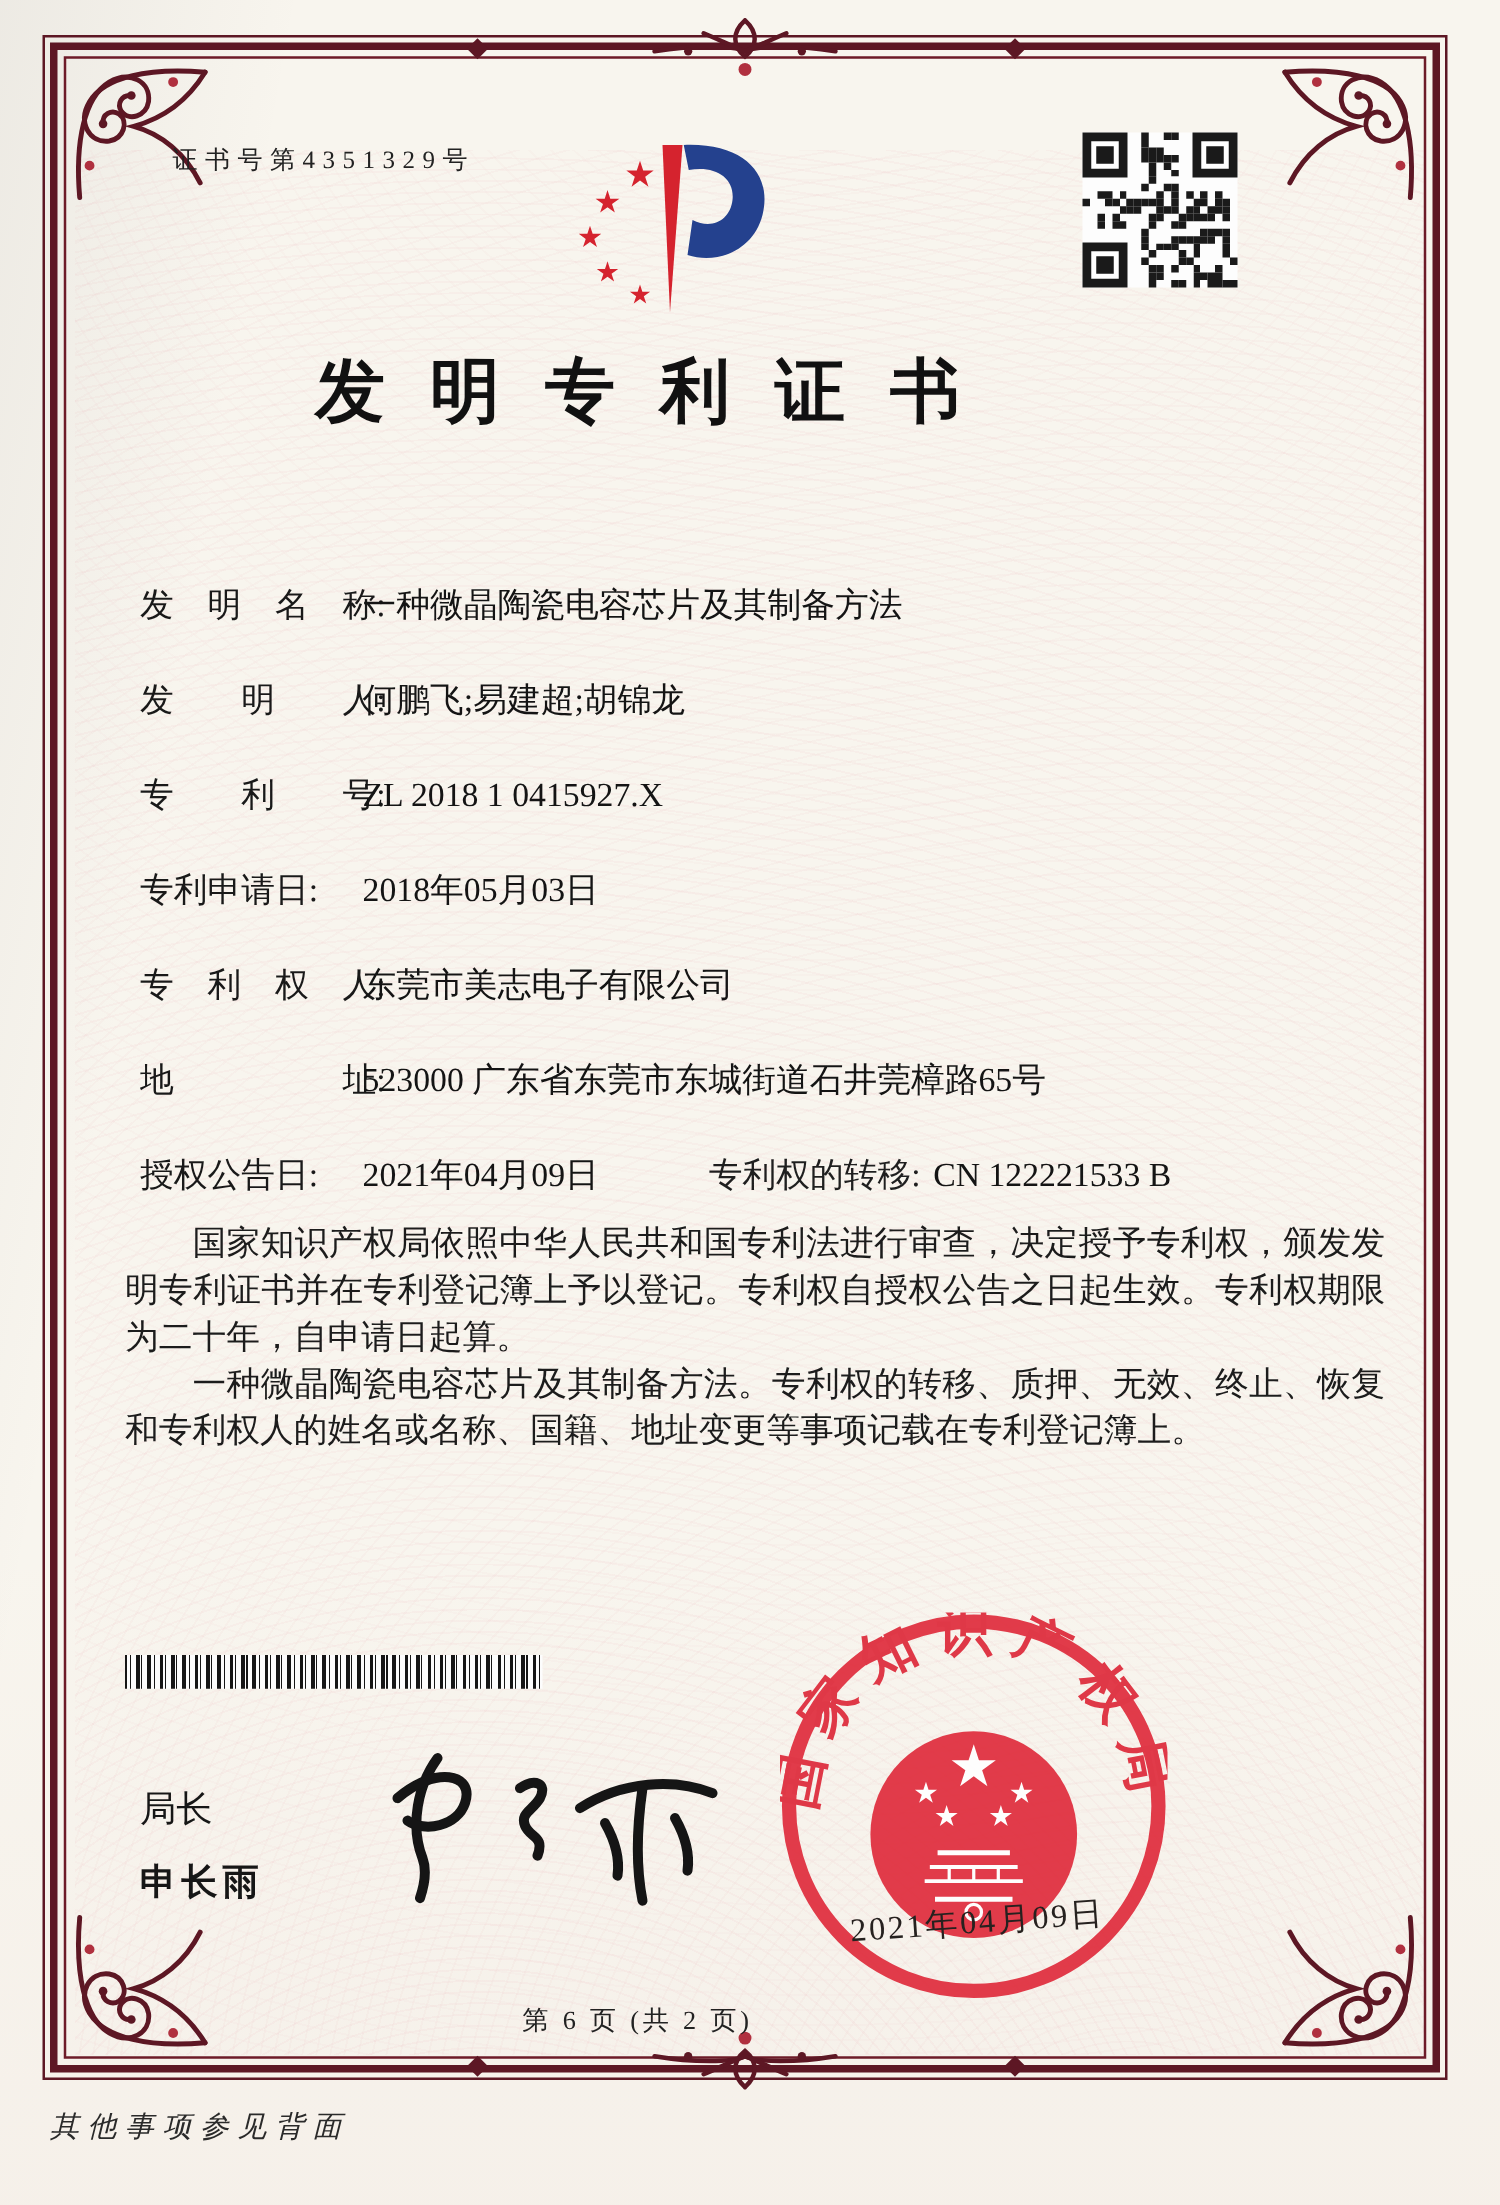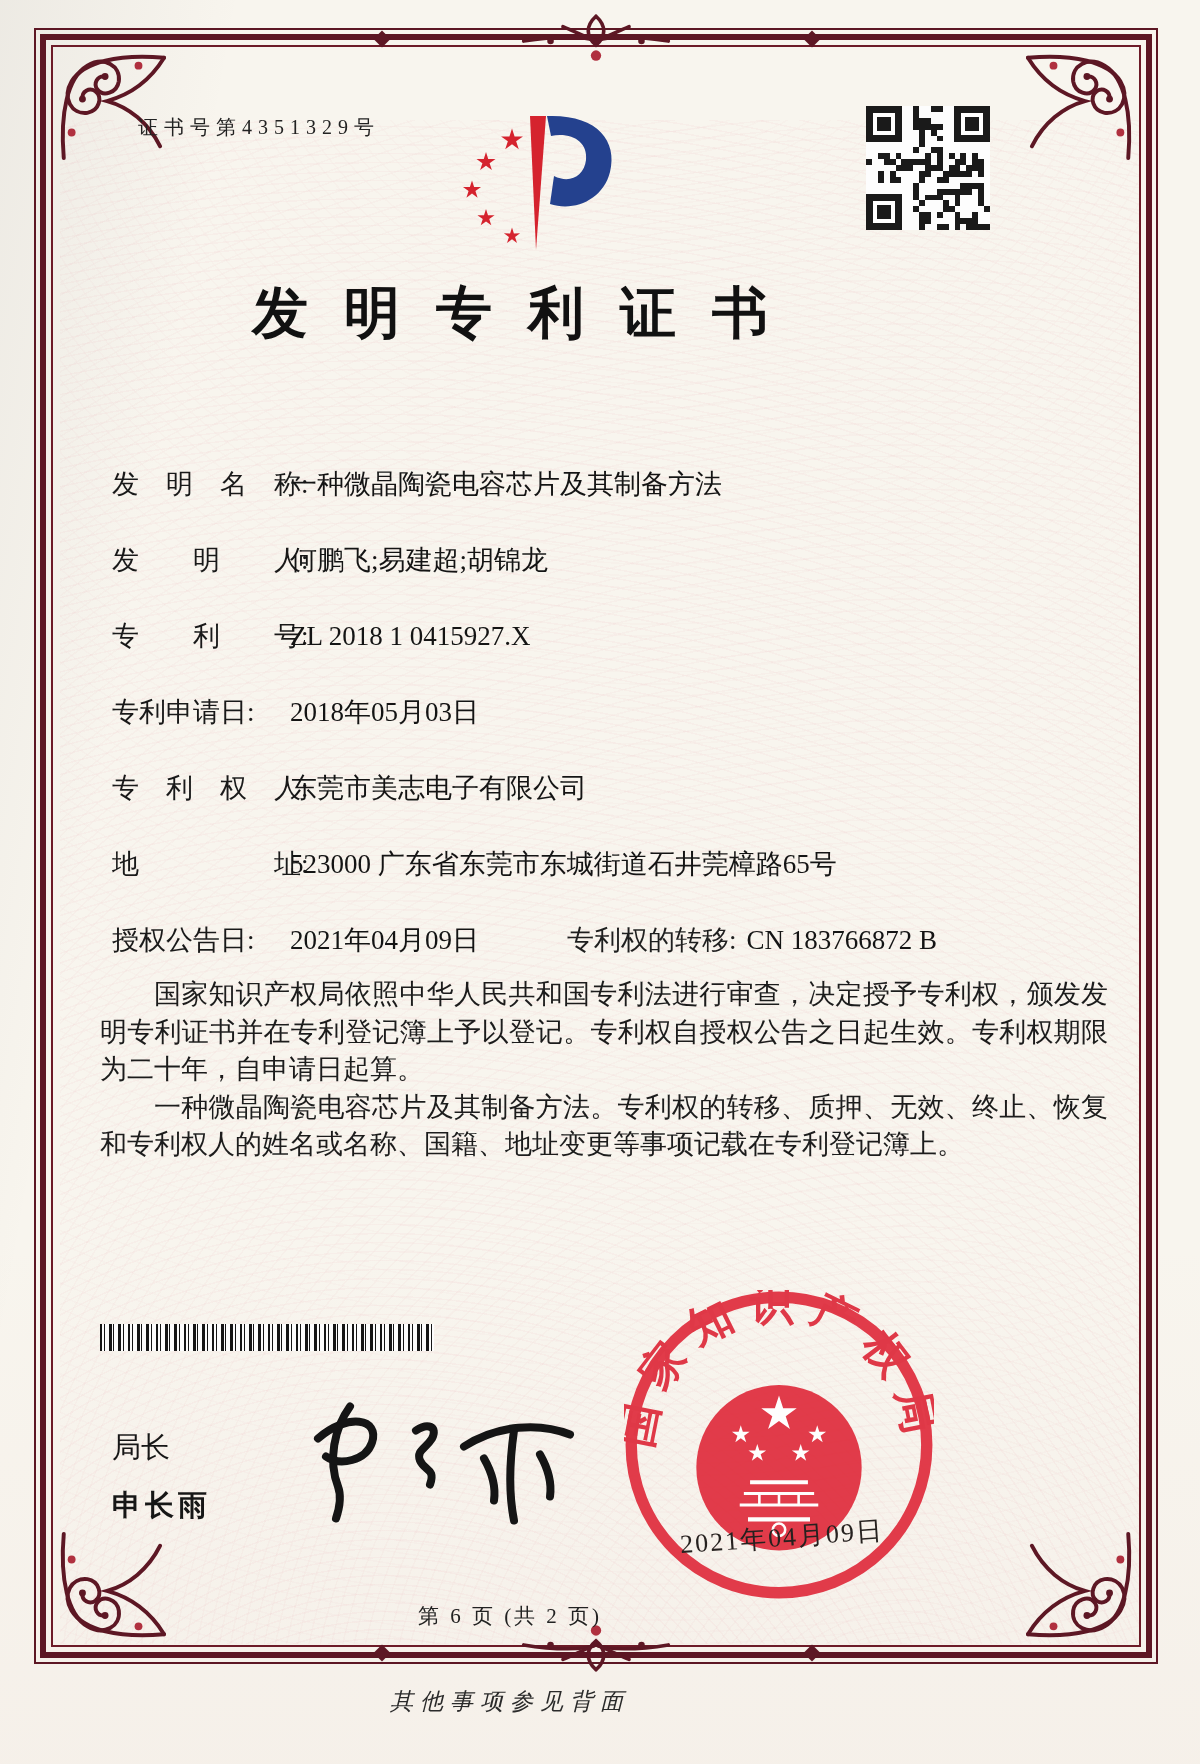--- a/index.html
+++ b/index.html
@@ -74,21 +74,21 @@
       #161616 18px 21px,#fdfdfd 21px 23px,
       #161616 23px 24px,#fdfdfd 24px 28px);}
   .director{position:absolute;left:112px;top:1428px;font-size:29px;color:#161616;}
   .director .name{margin-top:18px;letter-spacing:4px;font-weight:bold;}
   .sign{position:absolute;left:288px;top:1392px;width:300px;height:145px;}
   .seal{position:absolute;left:624px;top:1290px;width:310px;height:310px;opacity:.94;}
   .seal-date{position:absolute;left:642px;top:1520px;width:280px;text-align:center;
     font-size:26px;color:#26211f;letter-spacing:2px;transform:rotate(-4deg);}
   .page-footer{position:absolute;top:1602px;width:100%;text-align:center;font-size:21px;
     letter-spacing:3px;color:#222;}
-  .back-note{position:absolute;top:1686px;width:100%;text-align:center;font-size:23px;
+  .back-note{position:absolute;top:1686px;width:100%;text-align:left;font-size:23px;
     letter-spacing:7px;color:#2a2a2a;font-style:italic;}
 </style>
 </head>
 <body>
 
 <div class="page">
   <div class="shade"></div>
   <div class="watermark"></div>
 
   <div class="frame outer"></div>
@@ -349,21 +349,21 @@
       <span class="lab">地　　　　　址:</span>
       <span class="val">523000 广东省东莞市东城街道石井莞樟路65号</span>
     </div>
     <div class="row grant">
       <span class="pair1">
         <span class="lab">授权公告日:</span>
         <span class="val">2021年04月09日</span>
       </span>
       <span class="pair2">
         <span class="lab2">专利权的转移:</span>
-        <span class="val">CN 183766872 B</span>
+        <span class="val">CN 122221533 B</span>
       </span>
     </div>
   </div>
 
   <div class="paras">
     <p>国家知识产权局依照中华人民共和国专利法进行审查，决定授予专利权，颁发发明专利证书并在专利登记簿上予以登记。专利权自授权公告之日起生效。专利权期限为二十年，自申请日起算。</p>
     <p>一种微晶陶瓷电容芯片及其制备方法。专利权的转移、质押、无效、终止、恢复和专利权人的姓名或名称、国籍、地址变更等事项记载在专利登记簿上。</p>
   </div>
 
   <div class="barcode"></div>

